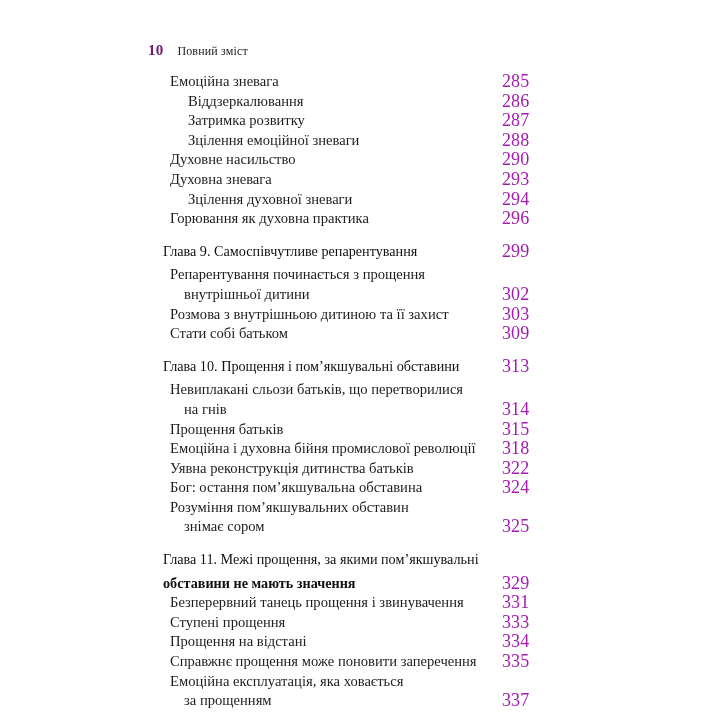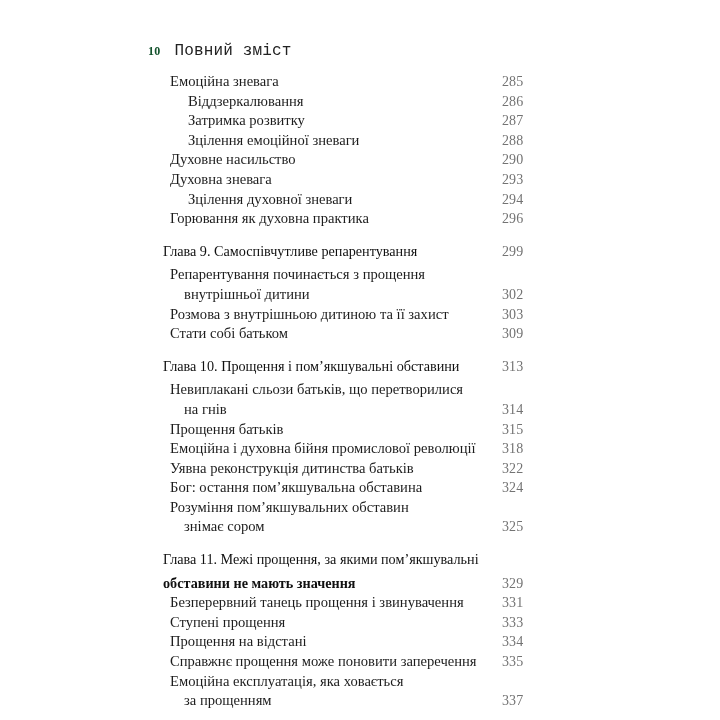--- a/index.html
+++ b/index.html
@@ -29,30 +29,29 @@
   .running-head {
     position: absolute;
     left: 148px;
     top: 42px;
     display: flex;
     align-items: baseline;
     gap: 14px;
     font-family: "Liberation Serif", "DejaVu Serif", serif;
   }
   .folio {
+    font-size: 15px;
+    font-weight: bold;
+    color: #701a75;
+    letter-spacing: 0.2px;
+  }
+  .head-title {
     font-size: 12px;
-    font-weight: bold;
-    color: #14532d;
-    letter-spacing: 0.2px;
-  }
-  .head-title {
-    font-size: 16px;
     color: #222222;
     letter-spacing: 0.15px;
-    font-family: Liberation Mono, monospace;
   }
 
   
   .toc {
     position: absolute;
     left: 0;
     top: 72px;
     width: 720px;
   }
 
@@ -69,23 +68,23 @@
     white-space: nowrap;
     font-size: 14.6px;
     line-height: 19.6px;
     color: #1d1d1d;
   }
 
   .pageno {
     position: absolute;
     left: 502px;
     top: 0;
-    font-size: 14px;
+    font-size: 18px;
     line-height: 19.6px;
-    color: #737373;
+    color: #a21caf;
     letter-spacing: 0.1px;
   }
 
   
   .lvl1 > .label { left: 170px; }
   .lvl2 > .label { left: 188px; }
   .cont > .label { left: 184px; text-align: center; }
 
   
   .chapter > .label {

